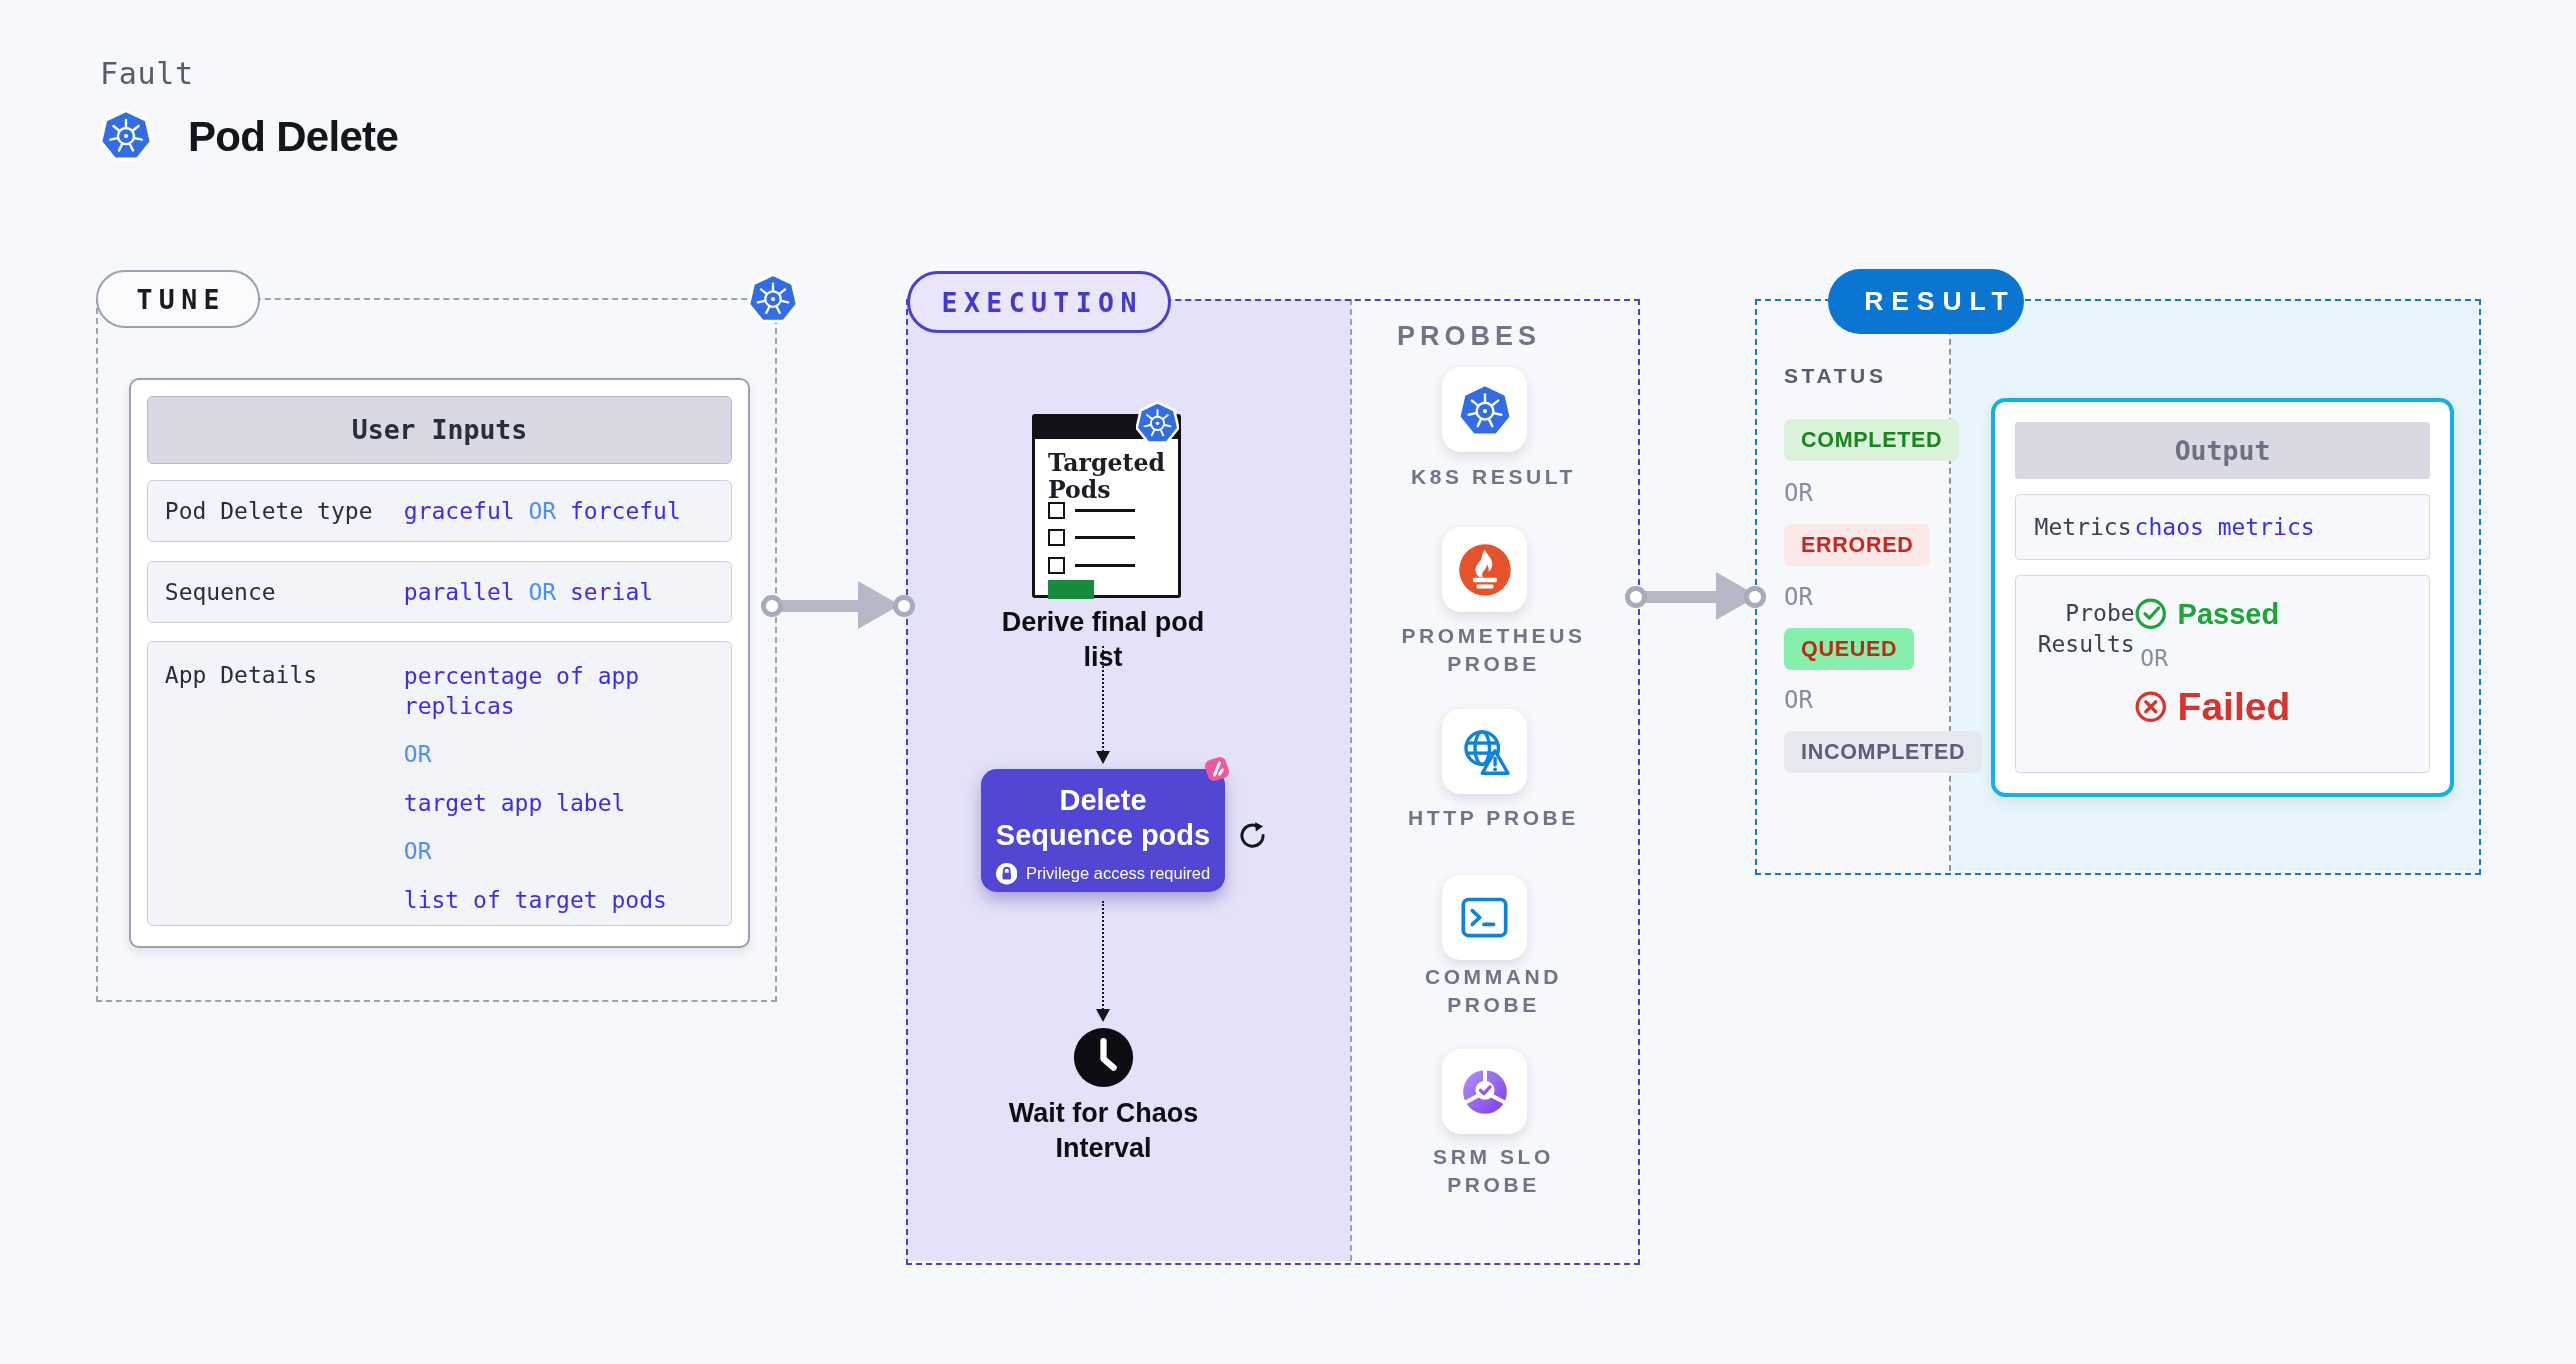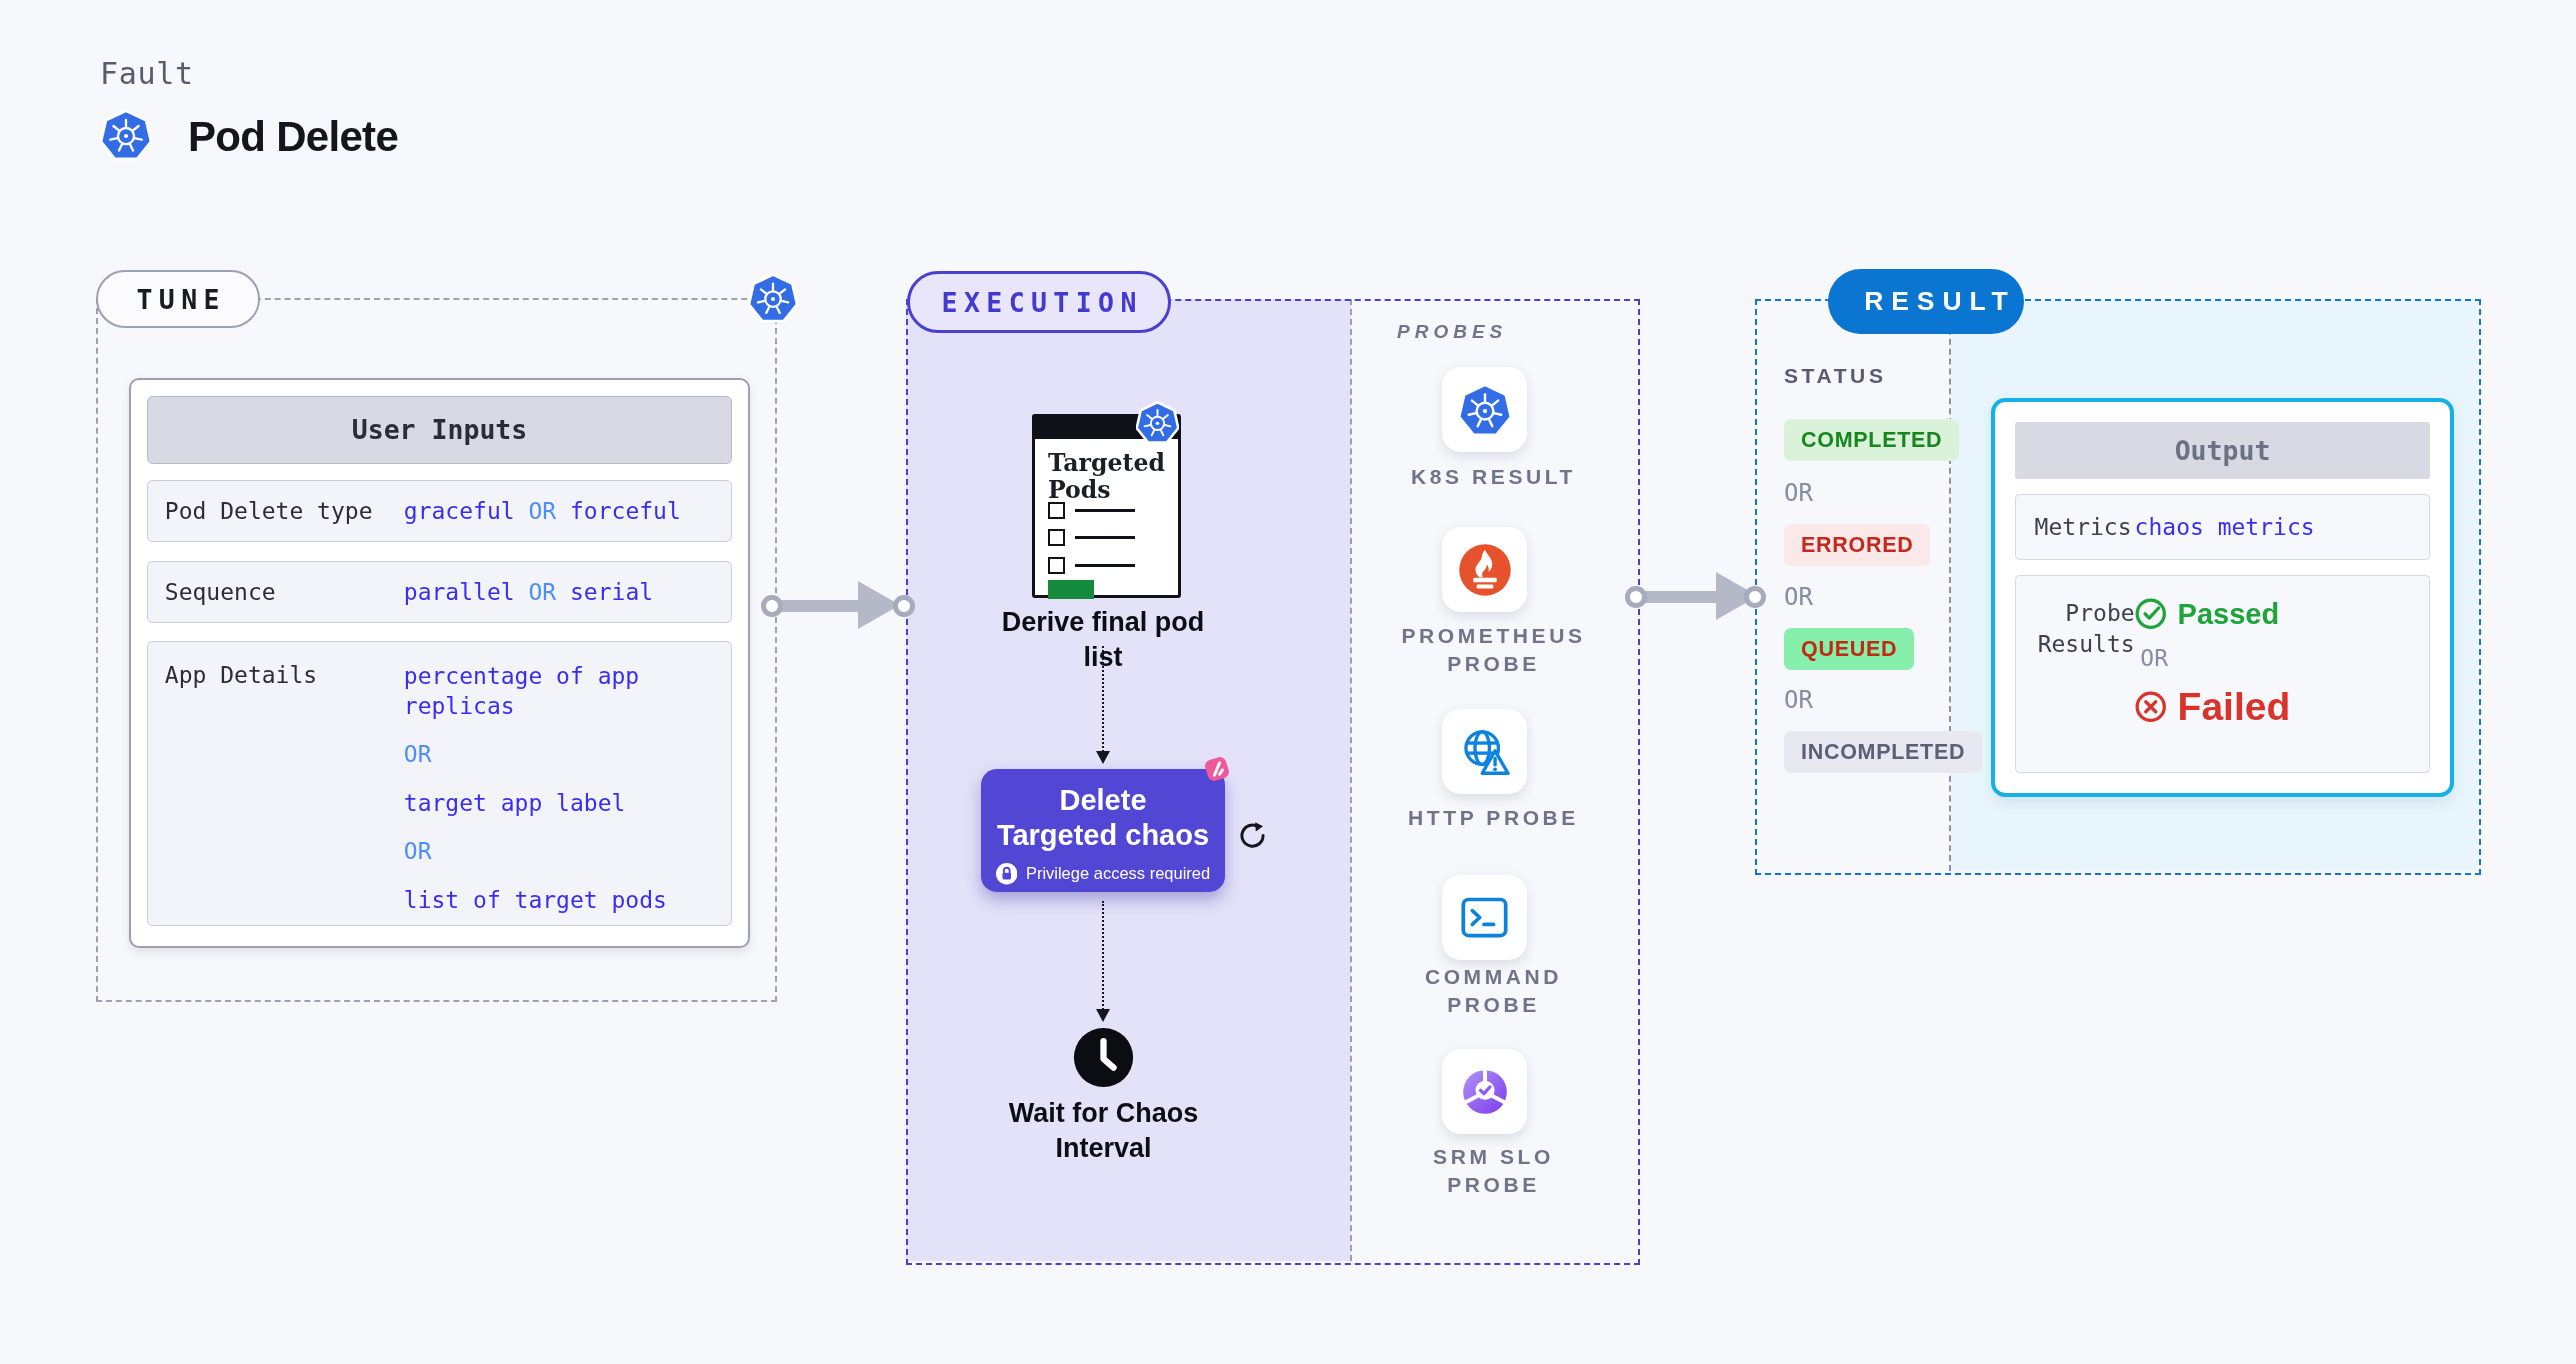--- a/index.html
+++ b/index.html
@@ -58,21 +58,21 @@
   .tp-green{position:absolute;background:#168a3d;}
   .flow-label{font-size:27px;font-weight:800;color:#0c0e14;text-align:center;line-height:1.3;}
   .dotline{border-left:2.9px dotted #15171f;z-index:2;}
   .dothead{width:0;height:0;border-left:7.2px solid transparent;border-right:7.2px solid transparent;border-top:13px solid #15171f;z-index:2;}
   .delete-btn{background:#5246d5;border-radius:15.8px;z-index:3;box-shadow:0 7.2px 15.8px rgba(52,44,160,.35);
               display:flex;flex-direction:column;align-items:center;}
   .delete-title{margin-top:14.3px;width:215px;text-align:center;color:#fff;font-size:29px;font-weight:bold;line-height:1.18;}
   .priv-row{margin-top:11.5px;display:flex;align-items:center;gap:8.6px;color:#ffffff;font-size:16.5px;}
 
   
-  .probes-title{font-size:19px;font-weight:bold;color:#6f7489;letter-spacing:5px;font-style:italic;}
+  .probes-title{font-size:27px;font-weight:bold;color:#6f7489;letter-spacing:5px;}
   .probe-card{width:85px;height:85px;background:#ffffff;border-radius:18.6px;z-index:3;
               box-shadow:0 4.3px 11.5px rgba(40,44,63,.12);display:flex;align-items:center;justify-content:center;}
   .probe-label{width:201px;text-align:center;font-size:21px;font-weight:bold;color:#6f7489;
                letter-spacing:3.6px;line-height:1.35;}
 
   
   .status-title{font-size:21px;font-weight:bold;color:#565b6e;letter-spacing:3.6px;}
   .badge{display:inline-block;border-radius:7.2px;font-size:21.5px;font-weight:800;letter-spacing:0.7px;
          padding:8.6px 17px;z-index:3;}
   .badge-completed{background:#d9f2d9;color:#17871d;}
@@ -188,21 +188,21 @@
   <svg class="abs" style="left:1136px;top:401px;z-index:4;" width="43" height="43" viewBox="0 0 100 100">
       <use href="#k8s-logo"></use>
     </svg>
 
   <div class="abs flow-label" style="left:981px;top:605px;width:244px;">Derive final pod list</div>
 
   <div class="abs dotline" style="left:1102px;top:646px;height:106px;"></div>
   <div class="abs dothead" style="left:1096px;top:751px;"></div>
 
   <div class="abs delete-btn" style="left:981px;top:769px;width:244px;height:123px;">
-    <div class="delete-title">Delete Targeted chaos</div>
+    <div class="delete-title">Delete Sequence pods</div>
     <div class="priv-row">
       <svg width="21.5" height="21.5" viewBox="0 0 30 30">
         <circle cx="15" cy="15" r="15" fill="#ffffff"></circle>
         <path d="M11 14 v-3.4 a4 4 0 0 1 8 0 V14" stroke="#5246d5" stroke-width="2.6" fill="none"></path>
         <rect x="9" y="13.5" width="12" height="9.5" rx="2" fill="#5246d5"></rect>
       </svg>
       <span>Privilege access required</span>
     </div>
   </div>
   <svg class="abs" style="left:1199px;top:751px;z-index:5;" width="36" height="36" viewBox="0 0 100 100">

